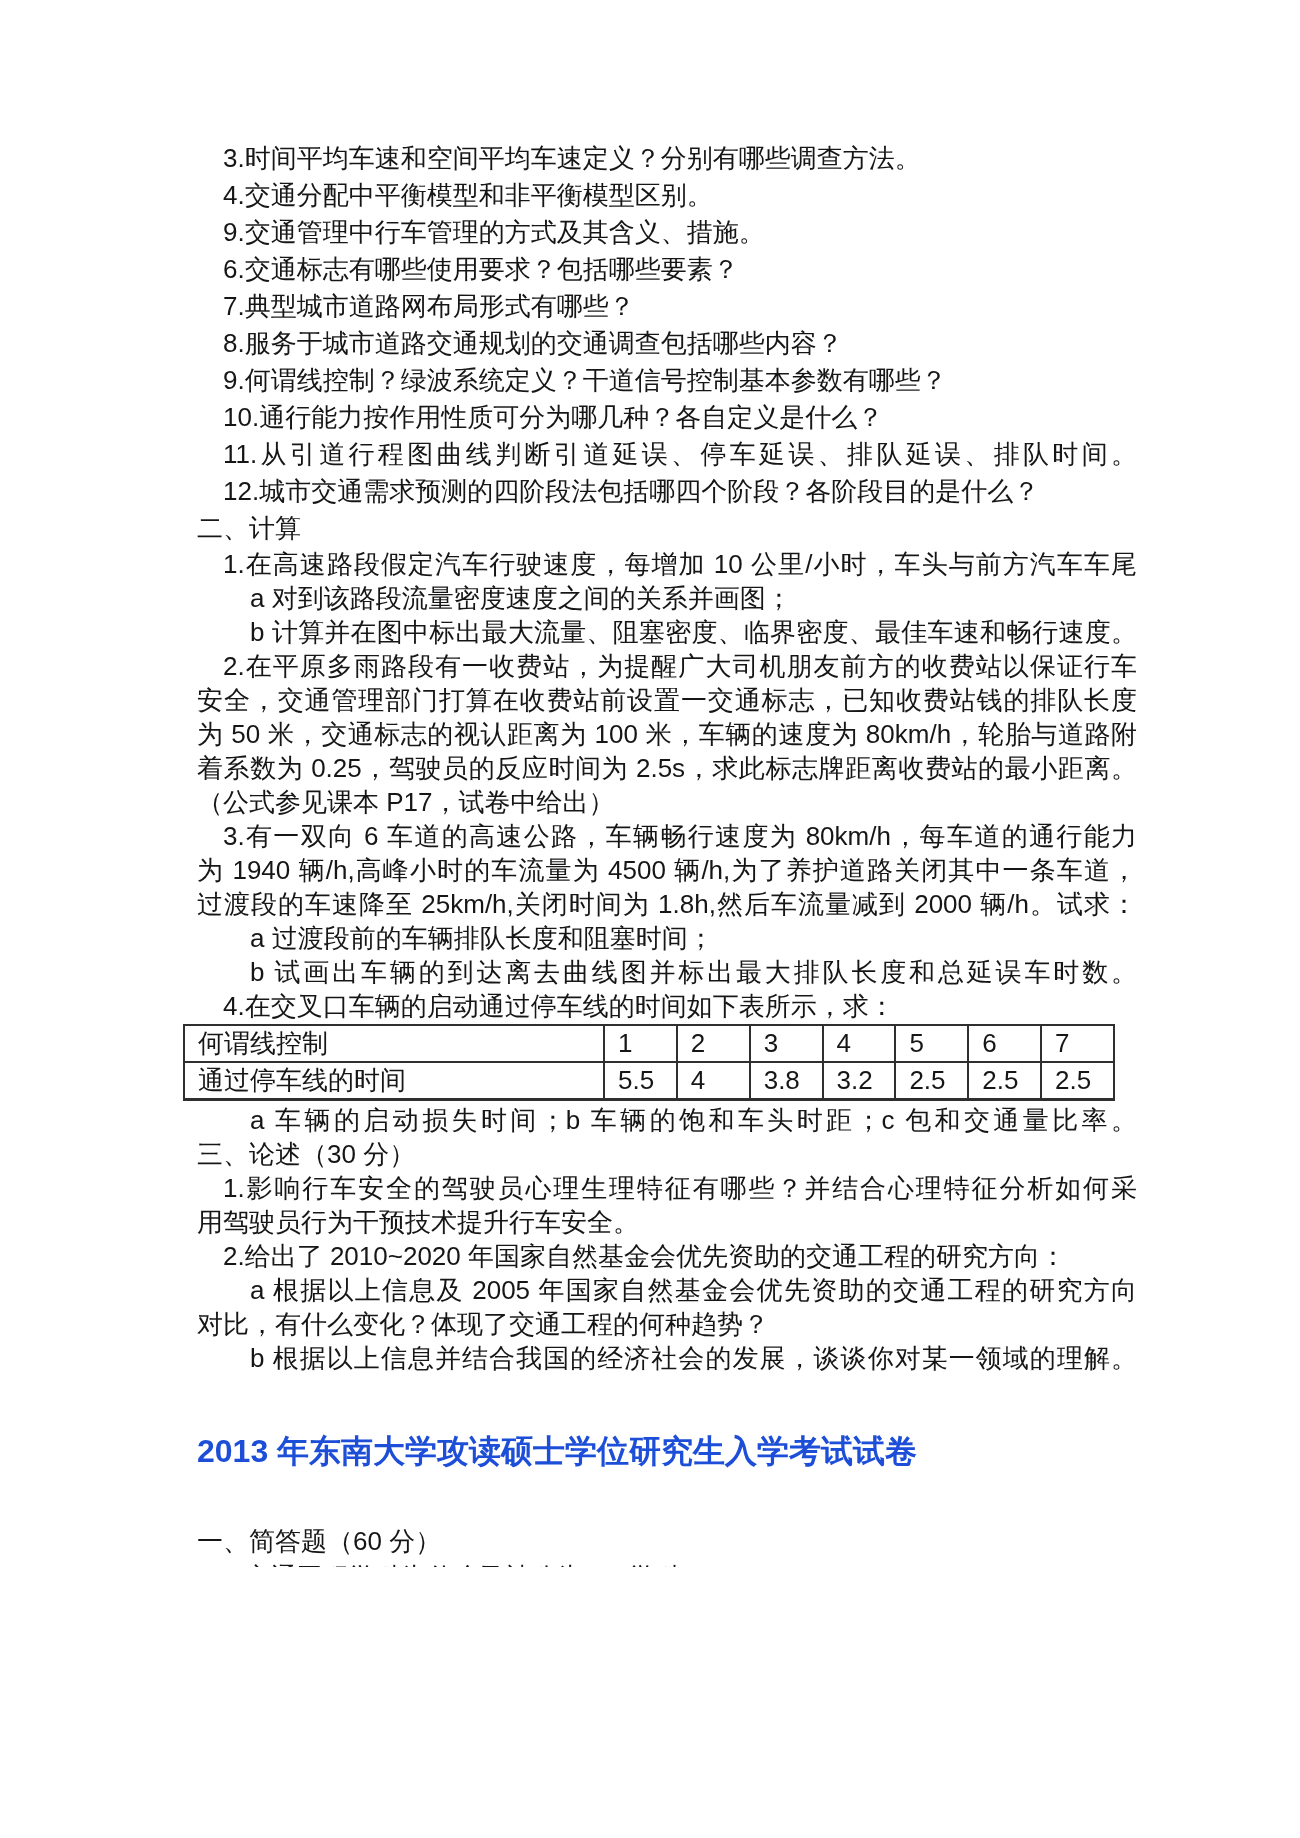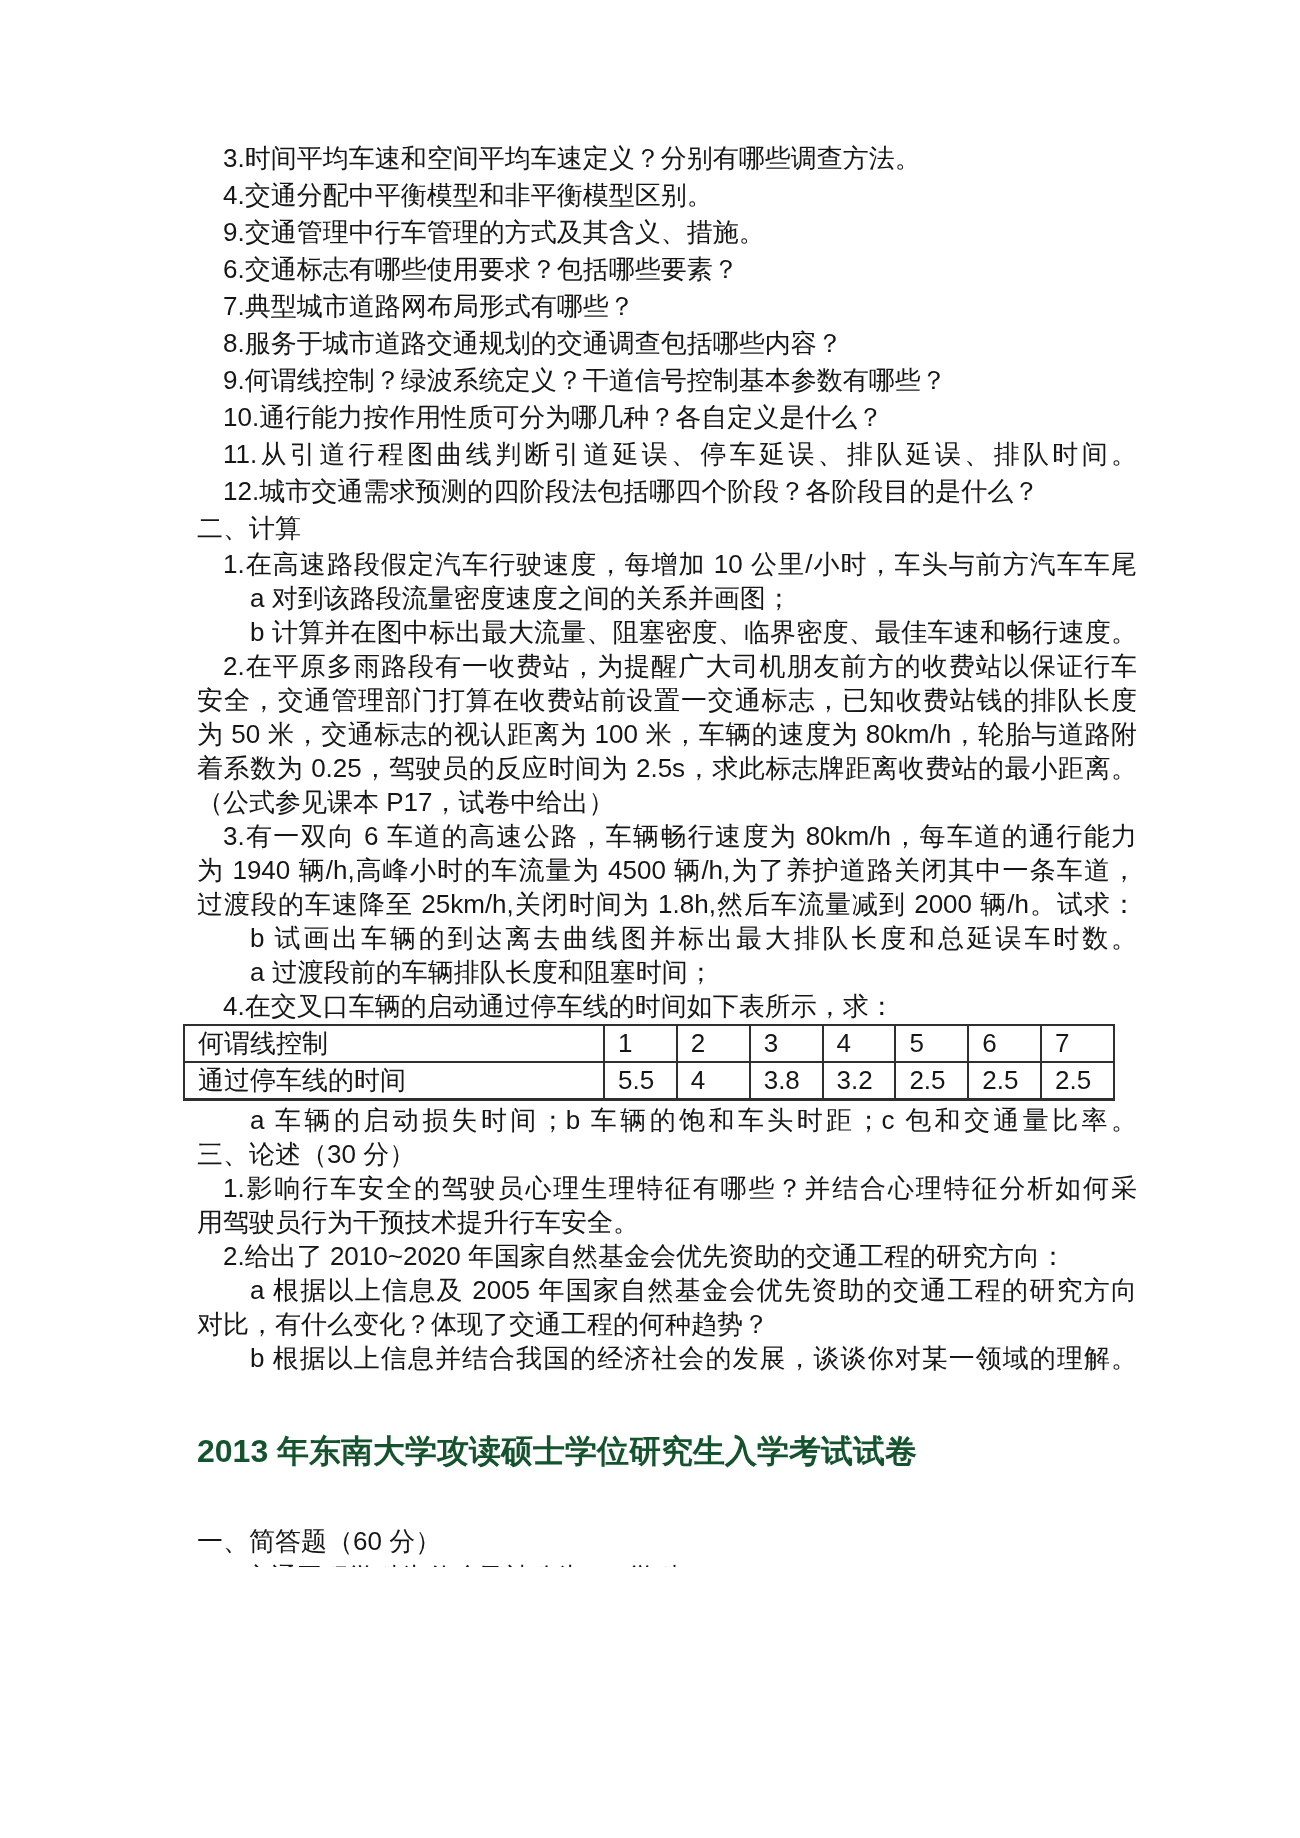--- a/index.html
+++ b/index.html
@@ -43,21 +43,21 @@
     padding:0 4px 0 13px;
     overflow:hidden;
   }
   table.tbl{border-bottom:3px solid #2f2f2f;}
   td.lbl{width:401px;padding-left:17px;}
   .exam-title{
     margin:52px 0 48px 0;
     font-size:32px;
     line-height:48px;
     font-weight:bold;
-    color:#14532d;
+    color:#1d4ed8;
   }
 </style>
 </head>
 <body>
 
 <div class="page">
   <div class="content">
 
     <div id="part1" class="part1">
         <div class="ln item">3.时间平均车速和空间平均车速定义？分别有哪些调查方法。</div>
@@ -78,22 +78,22 @@
         <div class="ln sub">a 对到该路段流量密度速度之间的关系并画图；</div>
         <div class="ln sub j">b 计算并在图中标出最大流量、阻塞密度、临界密度、最佳车速和畅行速度。</div>
         <div class="ln item j">2.在平原多雨路段有一收费站，为提醒广大司机朋友前方的收费站以保证行车</div>
         <div class="ln cont j">安全，交通管理部门打算在收费站前设置一交通标志，已知收费站钱的排队长度</div>
         <div class="ln cont j">为 50 米，交通标志的视认距离为 100 米，车辆的速度为 80km/h，轮胎与道路附</div>
         <div class="ln cont j">着系数为 0.25，驾驶员的反应时间为 2.5s，求此标志牌距离收费站的最小距离。</div>
         <div class="ln cont">（公式参见课本 P17，试卷中给出）</div>
         <div class="ln item j">3.有一双向 6 车道的高速公路，车辆畅行速度为 80km/h，每车道的通行能力</div>
         <div class="ln cont j">为 1940 辆/h,高峰小时的车流量为 4500 辆/h,为了养护道路关闭其中一条车道，</div>
         <div class="ln cont j">过渡段的车速降至 25km/h,关闭时间为 1.8h,然后车流量减到 2000 辆/h。试求：</div>
+        <div class="ln sub">a 过渡段前的车辆排队长度和阻塞时间；</div>
         <div class="ln sub j">b 试画出车辆的到达离去曲线图并标出最大排队长度和总延误车时数。</div>
-        <div class="ln sub">a 过渡段前的车辆排队长度和阻塞时间；</div>
         <div class="ln item">4.在交叉口车辆的启动通过停车线的时间如下表所示，求：</div>
       </div>
 
     <table class="tbl">
       <tbody id="tbl-body">
           <tr>
             <td class="lbl">何谓线控制</td>
             <td>1</td>
             <td>2</td>
             <td>3</td>

